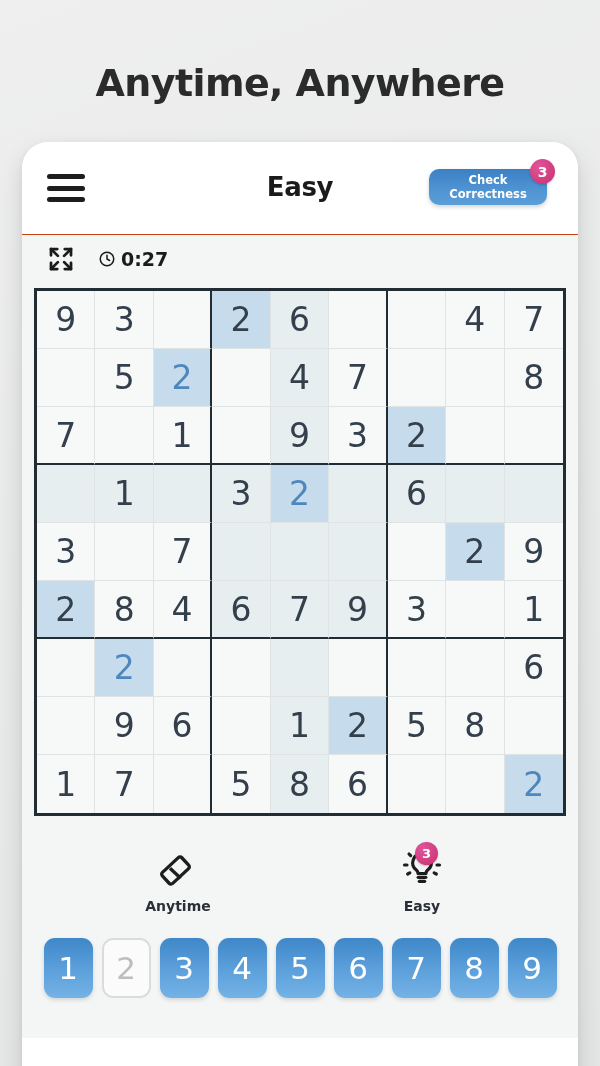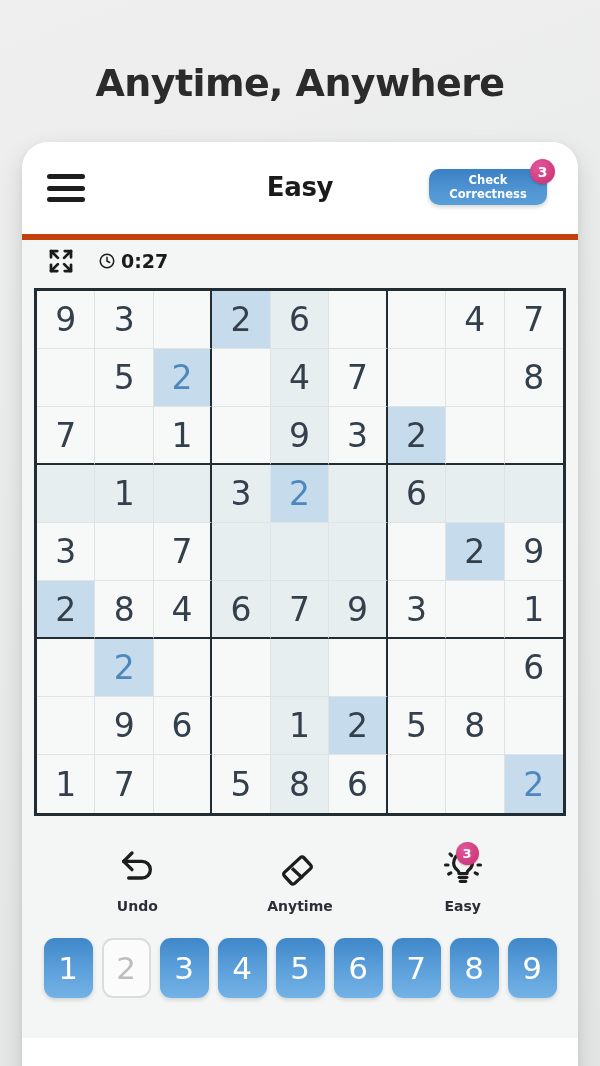--- a/index.html
+++ b/index.html
@@ -75,21 +75,21 @@
     display: flex; align-items: center; justify-content: center;
     box-shadow: 0 1px 2px rgba(0,0,0,0.2);
   }
   .badge-check { right: -8px; top: -10px; }
 
   
   .statusbar {
     position: relative;
     height: 48px; width: 100%;
     background: #f4f5f5;
-    border-top: 6px solid #c2410c;
+    border-top: 1px solid #c2410c;
     display: flex; align-items: center;
   }
   .expand-icon { margin-left: 24px; width: 30px; height: 30px; cursor: pointer; }
   .timer {
     margin-left: 22px;
     display: flex; align-items: center; gap: 5px;
     font-size: 19px; font-weight: bold; color: #1b1b1b;
   }
 
   
@@ -290,30 +290,20 @@
           <div class="cell last-row">5</div>
           <div class="cell peer last-row">8</div>
           <div class="cell bx-r last-row">6</div>
           <div class="cell last-row"></div>
           <div class="cell last-row"></div>
           <div class="cell samenum user last-col last-row">2</div>
         </div>
     </div>
 
     <div class="tools" id="tools">
-        <div class="tool">
-          <div class="tool-icon">
-            <svg width="40" height="40" viewBox="0 0 24 24" fill="none" stroke="#1d1d1d" stroke-width="2" stroke-linecap="round" stroke-linejoin="round">
-              <path d="M4 8 L9 3"></path>
-              <path d="M4 8 L9 13"></path>
-              <path d="M4 8 H15 a5 5 0 0 1 0 10 H7"></path>
-            </svg>
-          </div>
-          <div class="tool-label">Undo</div>
-        </div>
         <div class="tool">
           <div class="tool-icon">
             <svg width="40" height="40" viewBox="0 0 24 24" fill="none" stroke="#1d1d1d" stroke-width="2" stroke-linejoin="round">
               <rect x="2.5" y="9" width="16" height="9" rx="1.5" transform="rotate(-43 10.5 13.5)"></rect>
               <path d="M7.2 12.2 L13.6 18.2"></path>
             </svg>
           </div>
           <div class="tool-label">Anytime</div>
         </div>
         <div class="tool">

